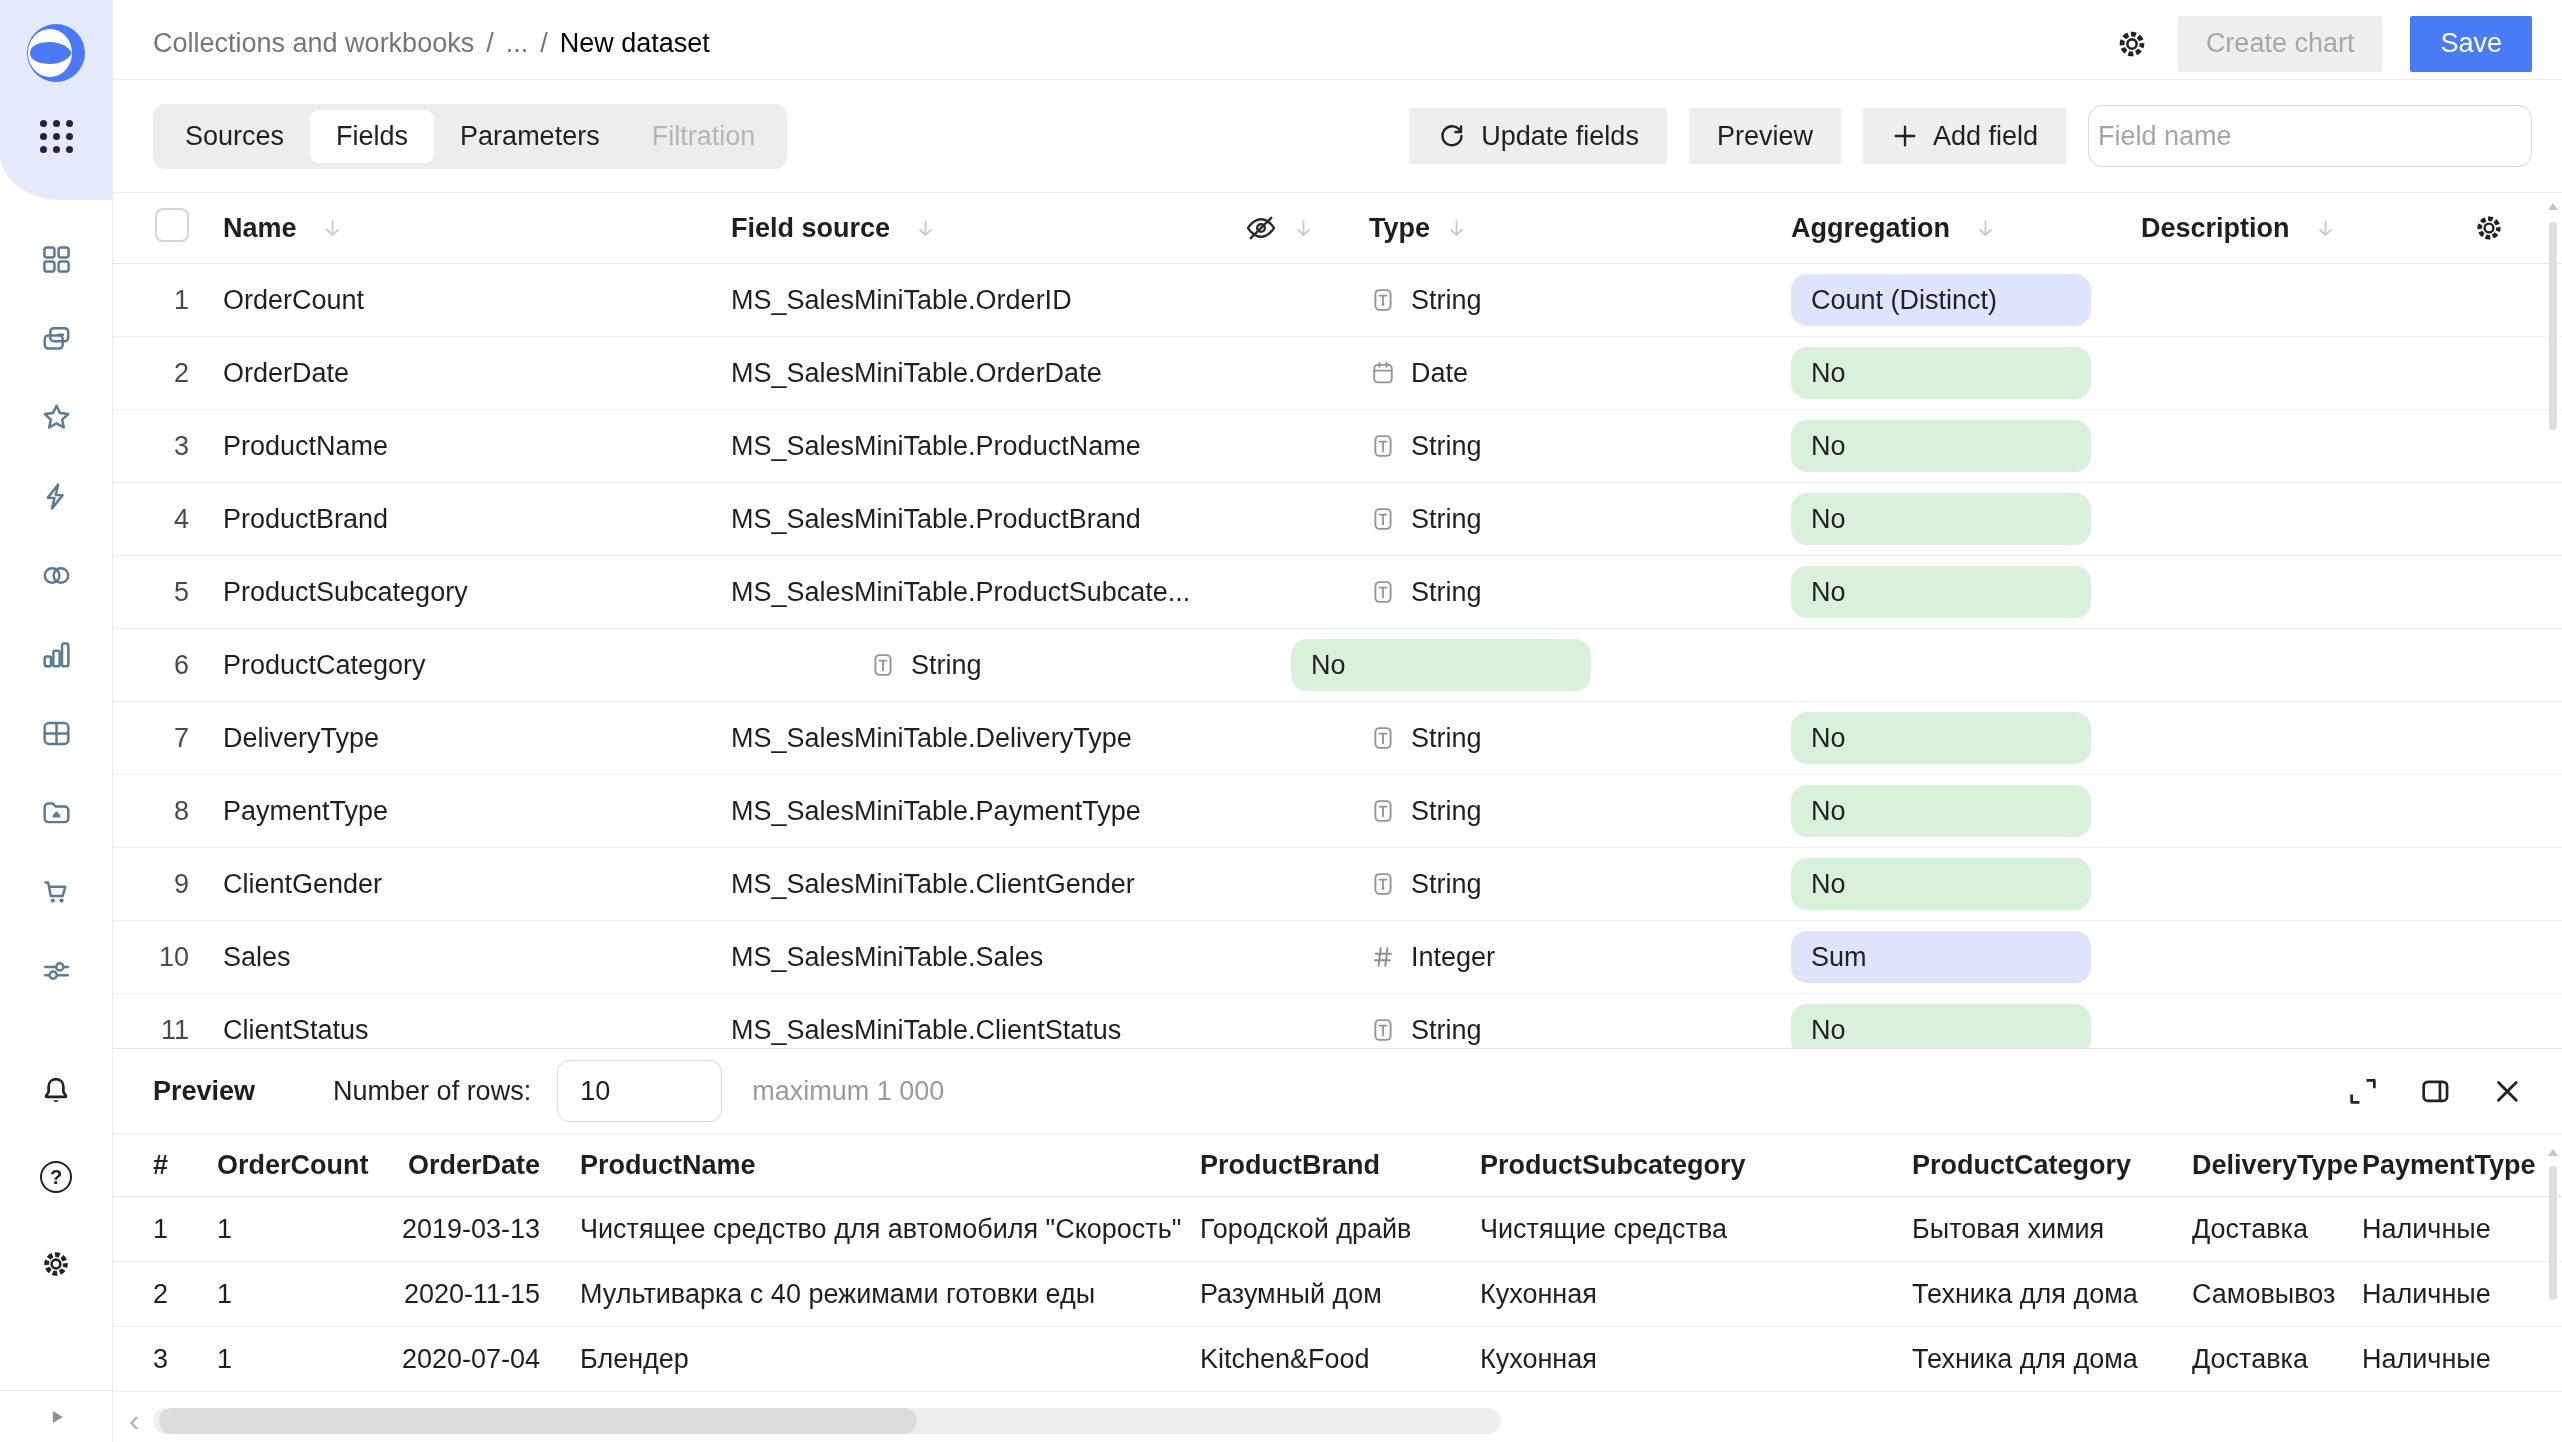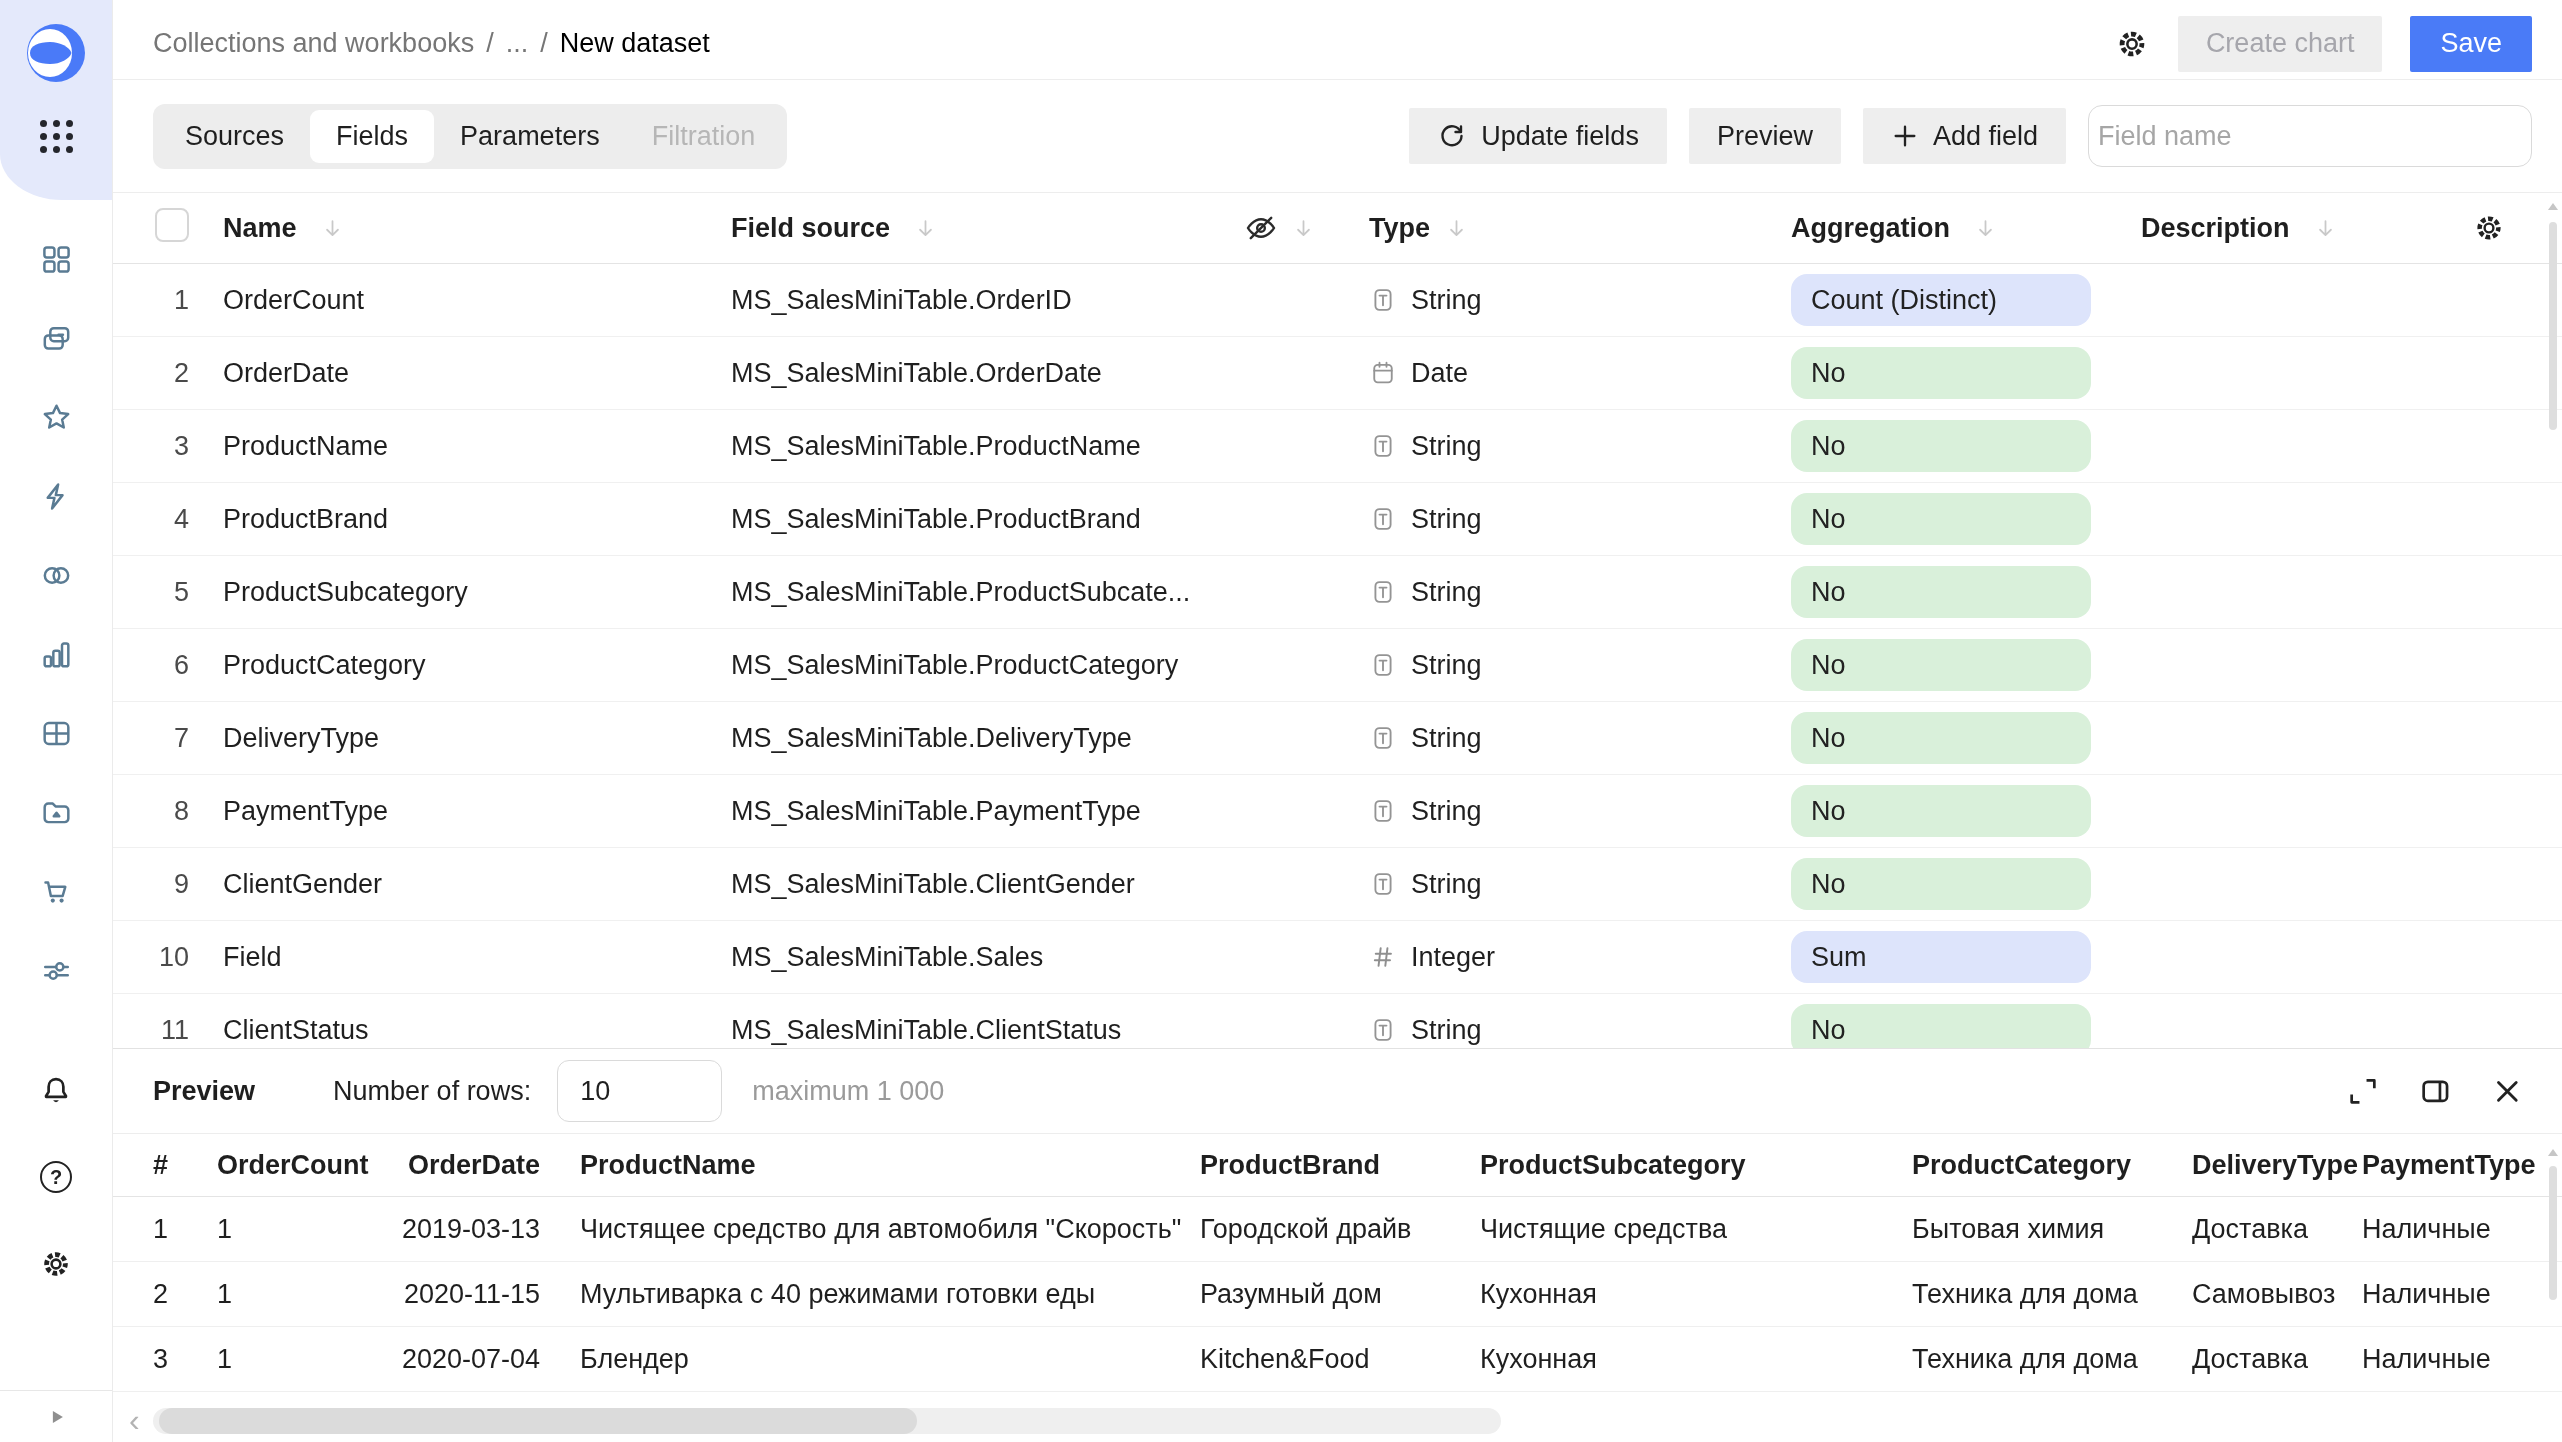--- a/index.html
+++ b/index.html
@@ -431,21 +431,20 @@
           <span>String</span>
         </div>
         <div class="col-agg">
           <span class="badge agg-green">No</span>
         </div>
         <div class="col-desc"></div>
       </div>
       <div class="frow">
         <div class="col-num">6</div>
         <div class="col-name">ProductCategory</div>
-        <div class="col-src">MS_SalesMiniTable.ProductCategory</div>
         <div class="col-eye"></div>
         <div class="col-type">
           <span class="ti t-string">
             <svg class="svg-string" viewBox="0 0 24 24" fill="none" stroke="#949494" stroke-width="1.6" stroke-linecap="round">
               <rect x="5.5" y="3.5" width="13" height="17" rx="3.5"></rect>
               <path d="M9 8.2h6M12 8.2v8.3"></path>
             </svg>
 
           </span>
           <span>String</span>
@@ -510,21 +509,21 @@
           </span>
           <span>String</span>
         </div>
         <div class="col-agg">
           <span class="badge agg-green">No</span>
         </div>
         <div class="col-desc"></div>
       </div>
       <div class="frow">
         <div class="col-num">10</div>
-        <div class="col-name">Field</div>
+        <div class="col-name">Sales</div>
         <div class="col-src">MS_SalesMiniTable.Sales</div>
         <div class="col-eye"></div>
         <div class="col-type">
           <span class="ti t-integer">
 
             <svg class="svg-integer" viewBox="0 0 24 24" fill="none" stroke="#8f8f8f" stroke-width="1.7" stroke-linecap="round">
               <path d="M10 4.5 8.2 19.5M15.8 4.5 14 19.5M5.8 9.3h13M5 14.7h13"></path>
             </svg>
           </span>
           <span>Integer</span>

